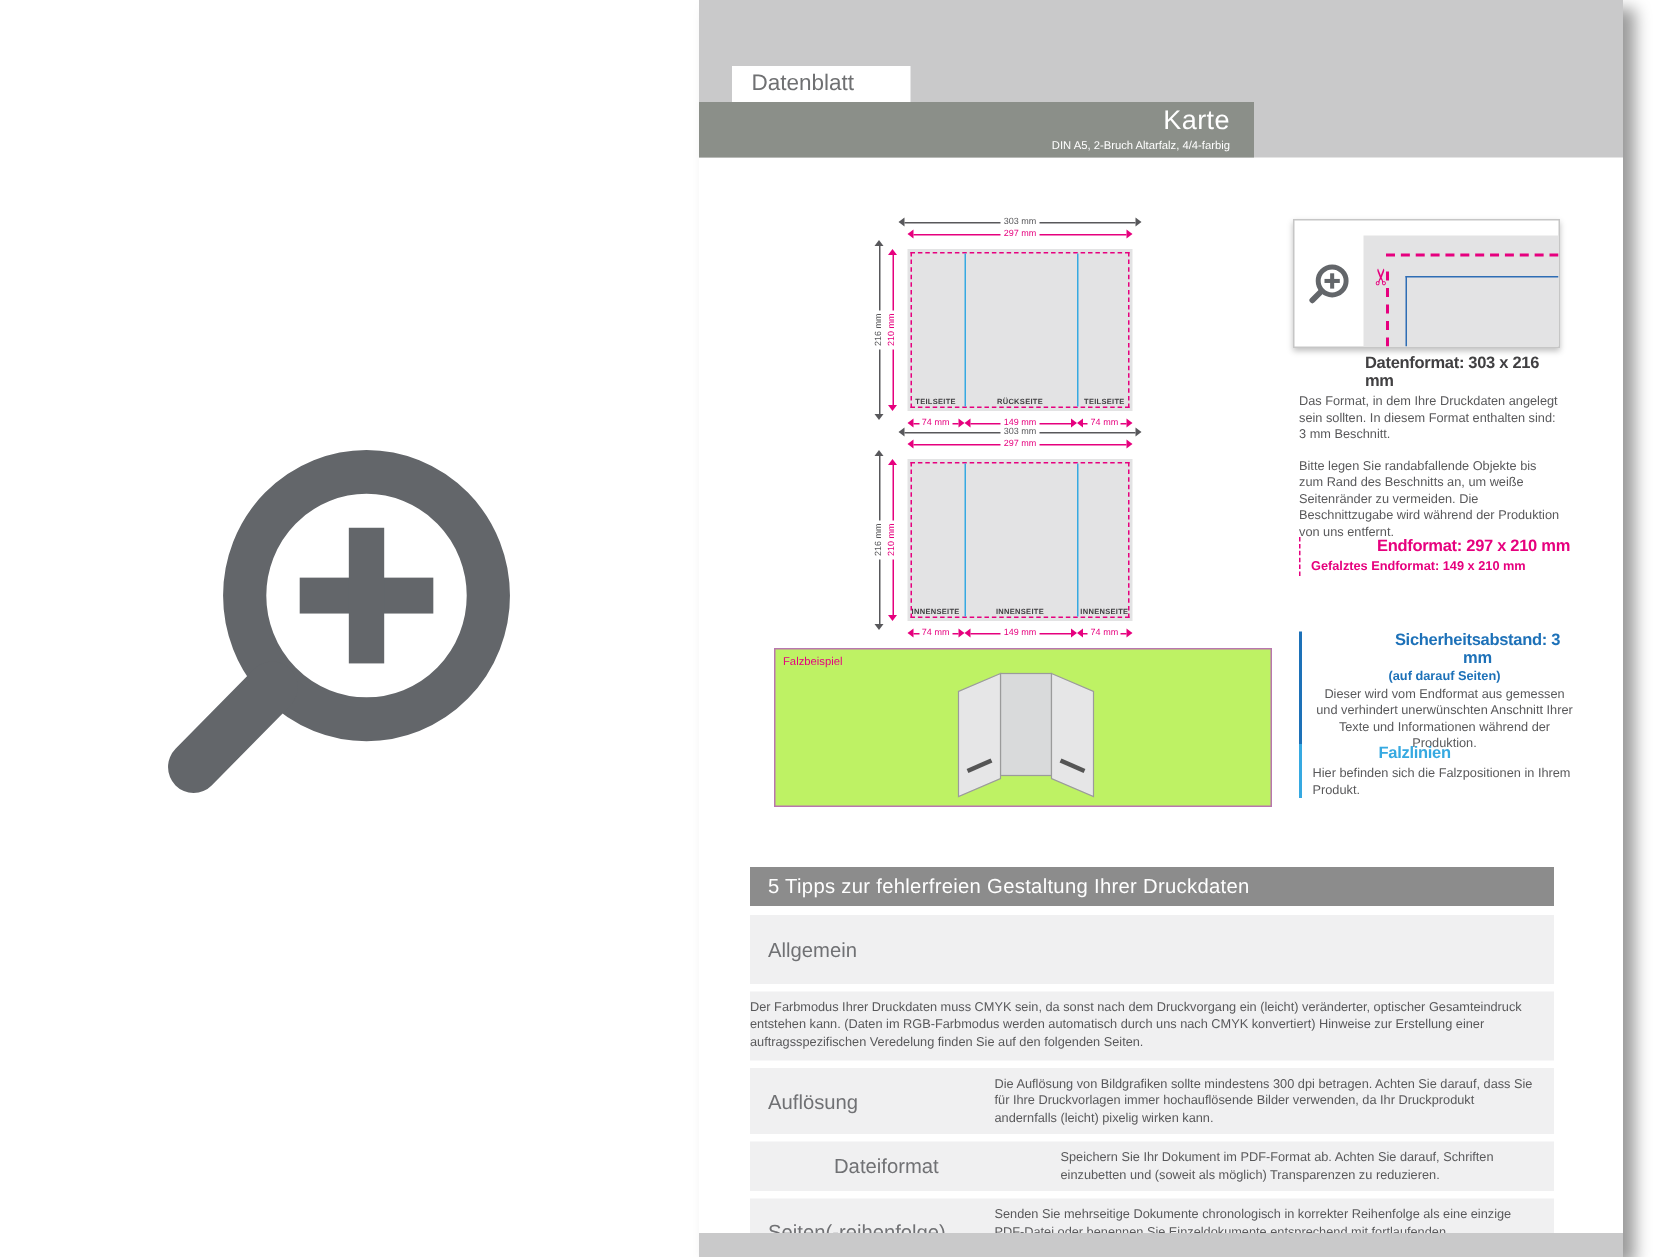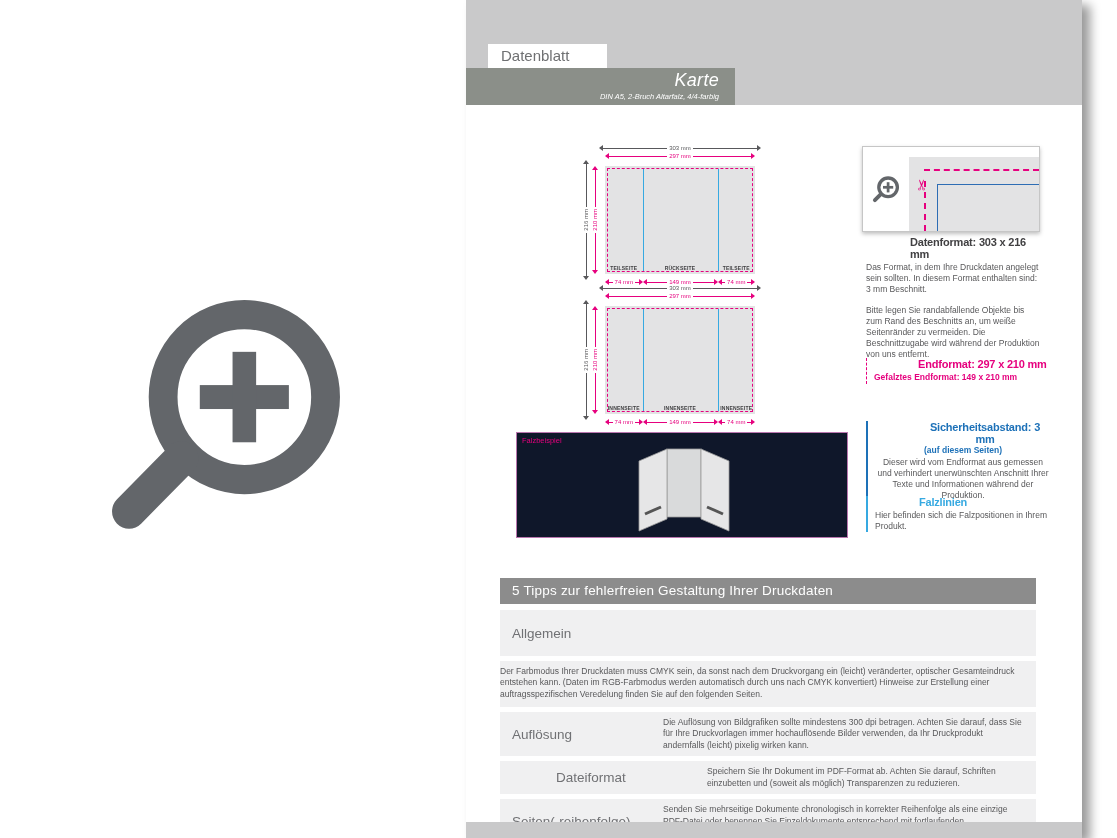--- a/index.html
+++ b/index.html
@@ -15,22 +15,22 @@
   .page{
     position:absolute;left:466px;top:0;width:616px;height:838px;
     background:#ffffff;box-shadow:8px 5px 10px rgba(0,0,0,.40);
   }
   .topband{position:absolute;left:0;top:0;right:0;height:105px;background:#c9c9ca;}
   .tab{
     position:absolute;left:22px;top:44px;width:106px;height:24px;background:#ffffff;
     color:#6f7072;font-size:15px;line-height:24px;padding-left:13px;font-weight:400;
   }
   .banner{
-    position:absolute;left:0;top:68px;width:269px;height:37px;background:#8b8f89;
-    text-align:right;color:#ffffff;box-sizing:border-box;padding:2px 16px 0 0;font-style:italic;
+    position:absolute;left:0;top:68px;width:370px;height:37px;background:#8b8f89;
+    text-align:right;color:#ffffff;box-sizing:border-box;padding:2px 16px 0 0;
   }
   .banner .title{font-size:18px;font-weight:300;letter-spacing:.3px;}
   .banner .subtitle{font-size:7.5px;margin-top:1px;}
   
   .diagram{position:absolute;left:115px;width:196px;height:152px;}
   .card{position:absolute;left:24px;top:24px;width:150px;height:108px;background:#e3e3e4;}
   .trim{position:absolute;inset:2px;border:1px dashed #e6007e;}
   .fold{position:absolute;top:3px;bottom:3px;width:1px;background:#36a9e1;}
   .plabels{position:absolute;left:0;right:0;bottom:3px;display:flex;}
   .plabels span{font-size:5px;font-weight:bold;color:#414042;text-align:center;letter-spacing:.2px;}
@@ -44,21 +44,21 @@
   .dimrow{position:absolute;display:flex;}
   .dimrow .dimseg{position:static;}
   .vdimseg{position:absolute;display:flex;flex-direction:column;align-items:center;width:10px;}
   .vdimseg::before{content:"";width:0;height:0;border:3px solid transparent;border-top:0;border-bottom:4px solid currentColor;}
   .vdimseg::after{content:"";width:0;height:0;border:3px solid transparent;border-bottom:0;border-top:4px solid currentColor;}
   .vdimseg .ln{flex:1;width:1px;background:currentColor;}
   .vdimseg .lbl{font-size:6px;line-height:1;white-space:nowrap;writing-mode:vertical-rl;transform:rotate(180deg);padding:2px 0;}
   
   .foldbox{
     position:absolute;left:50px;top:432px;width:332px;height:106px;
-    border:1px solid #b976ae;background:#0f172a;box-sizing:border-box;
+    border:1px solid #b976ae;background:#bef264;box-sizing:border-box;
   }
   .foldbox .cap{position:absolute;left:5px;top:3px;font-size:7.5px;color:#e6007e;}
   .foldbox svg{position:absolute;left:50%;top:8px;transform:translateX(-50%);}
   
   .detailbox{
     position:absolute;left:396px;top:146px;width:178px;height:86px;background:#ffffff;
     border:1px solid #c6c6c6;box-shadow:0 2px 4px rgba(0,0,0,.25);box-sizing:border-box;
   }
   .detailbox .mini-zoom{position:absolute;left:8px;top:28px;width:30px;height:30px;}
   .detailcard{position:absolute;left:46px;top:10px;right:0;bottom:0;background:#e3e3e4;overflow:hidden;}
@@ -254,21 +254,21 @@
     <h3>Datenformat: 303 x 216 mm</h3>
     <p>Das Format, in dem Ihre Druckdaten angelegt sein sollten. In diesem Format enthalten sind: 3 mm Beschnitt.</p>
     <p style="margin-top:10px">Bitte legen Sie randabfallende Objekte bis zum Rand des Beschnitts an, um weiße Seitenränder zu vermeiden. Die Beschnittzugabe wird während der Produktion von uns entfernt.</p>
   </div>
   <div class="info sec-end" style="top:358px">
     <h3>Endformat: 297 x 210 mm</h3>
     <div class="sub">Gefalztes Endformat: 149 x 210 mm</div>
   </div>
   <div class="info sec-sich" style="top:421px">
     <h3 style="margin-bottom:0">Sicherheitsabstand: 3 mm</h3>
-    <div class="sub">(auf diesem Seiten)</div>
+    <div class="sub">(auf darauf Seiten)</div>
     <p>Dieser wird vom Endformat aus gemessen und verhindert unerwünschten Anschnitt Ihrer Texte und Informationen während der Produktion.</p>
   </div>
   <div class="info sec-falz" style="top:496px">
     <h3>Falzlinien</h3>
     <p>Hier befinden sich die Falzpositionen in Ihrem Produkt.</p>
   </div>
 
   <div class="tips">
     <div class="tips-header">5 Tipps zur fehlerfreien Gestaltung Ihrer Druckdaten</div>
     <div class="tips-rows">

